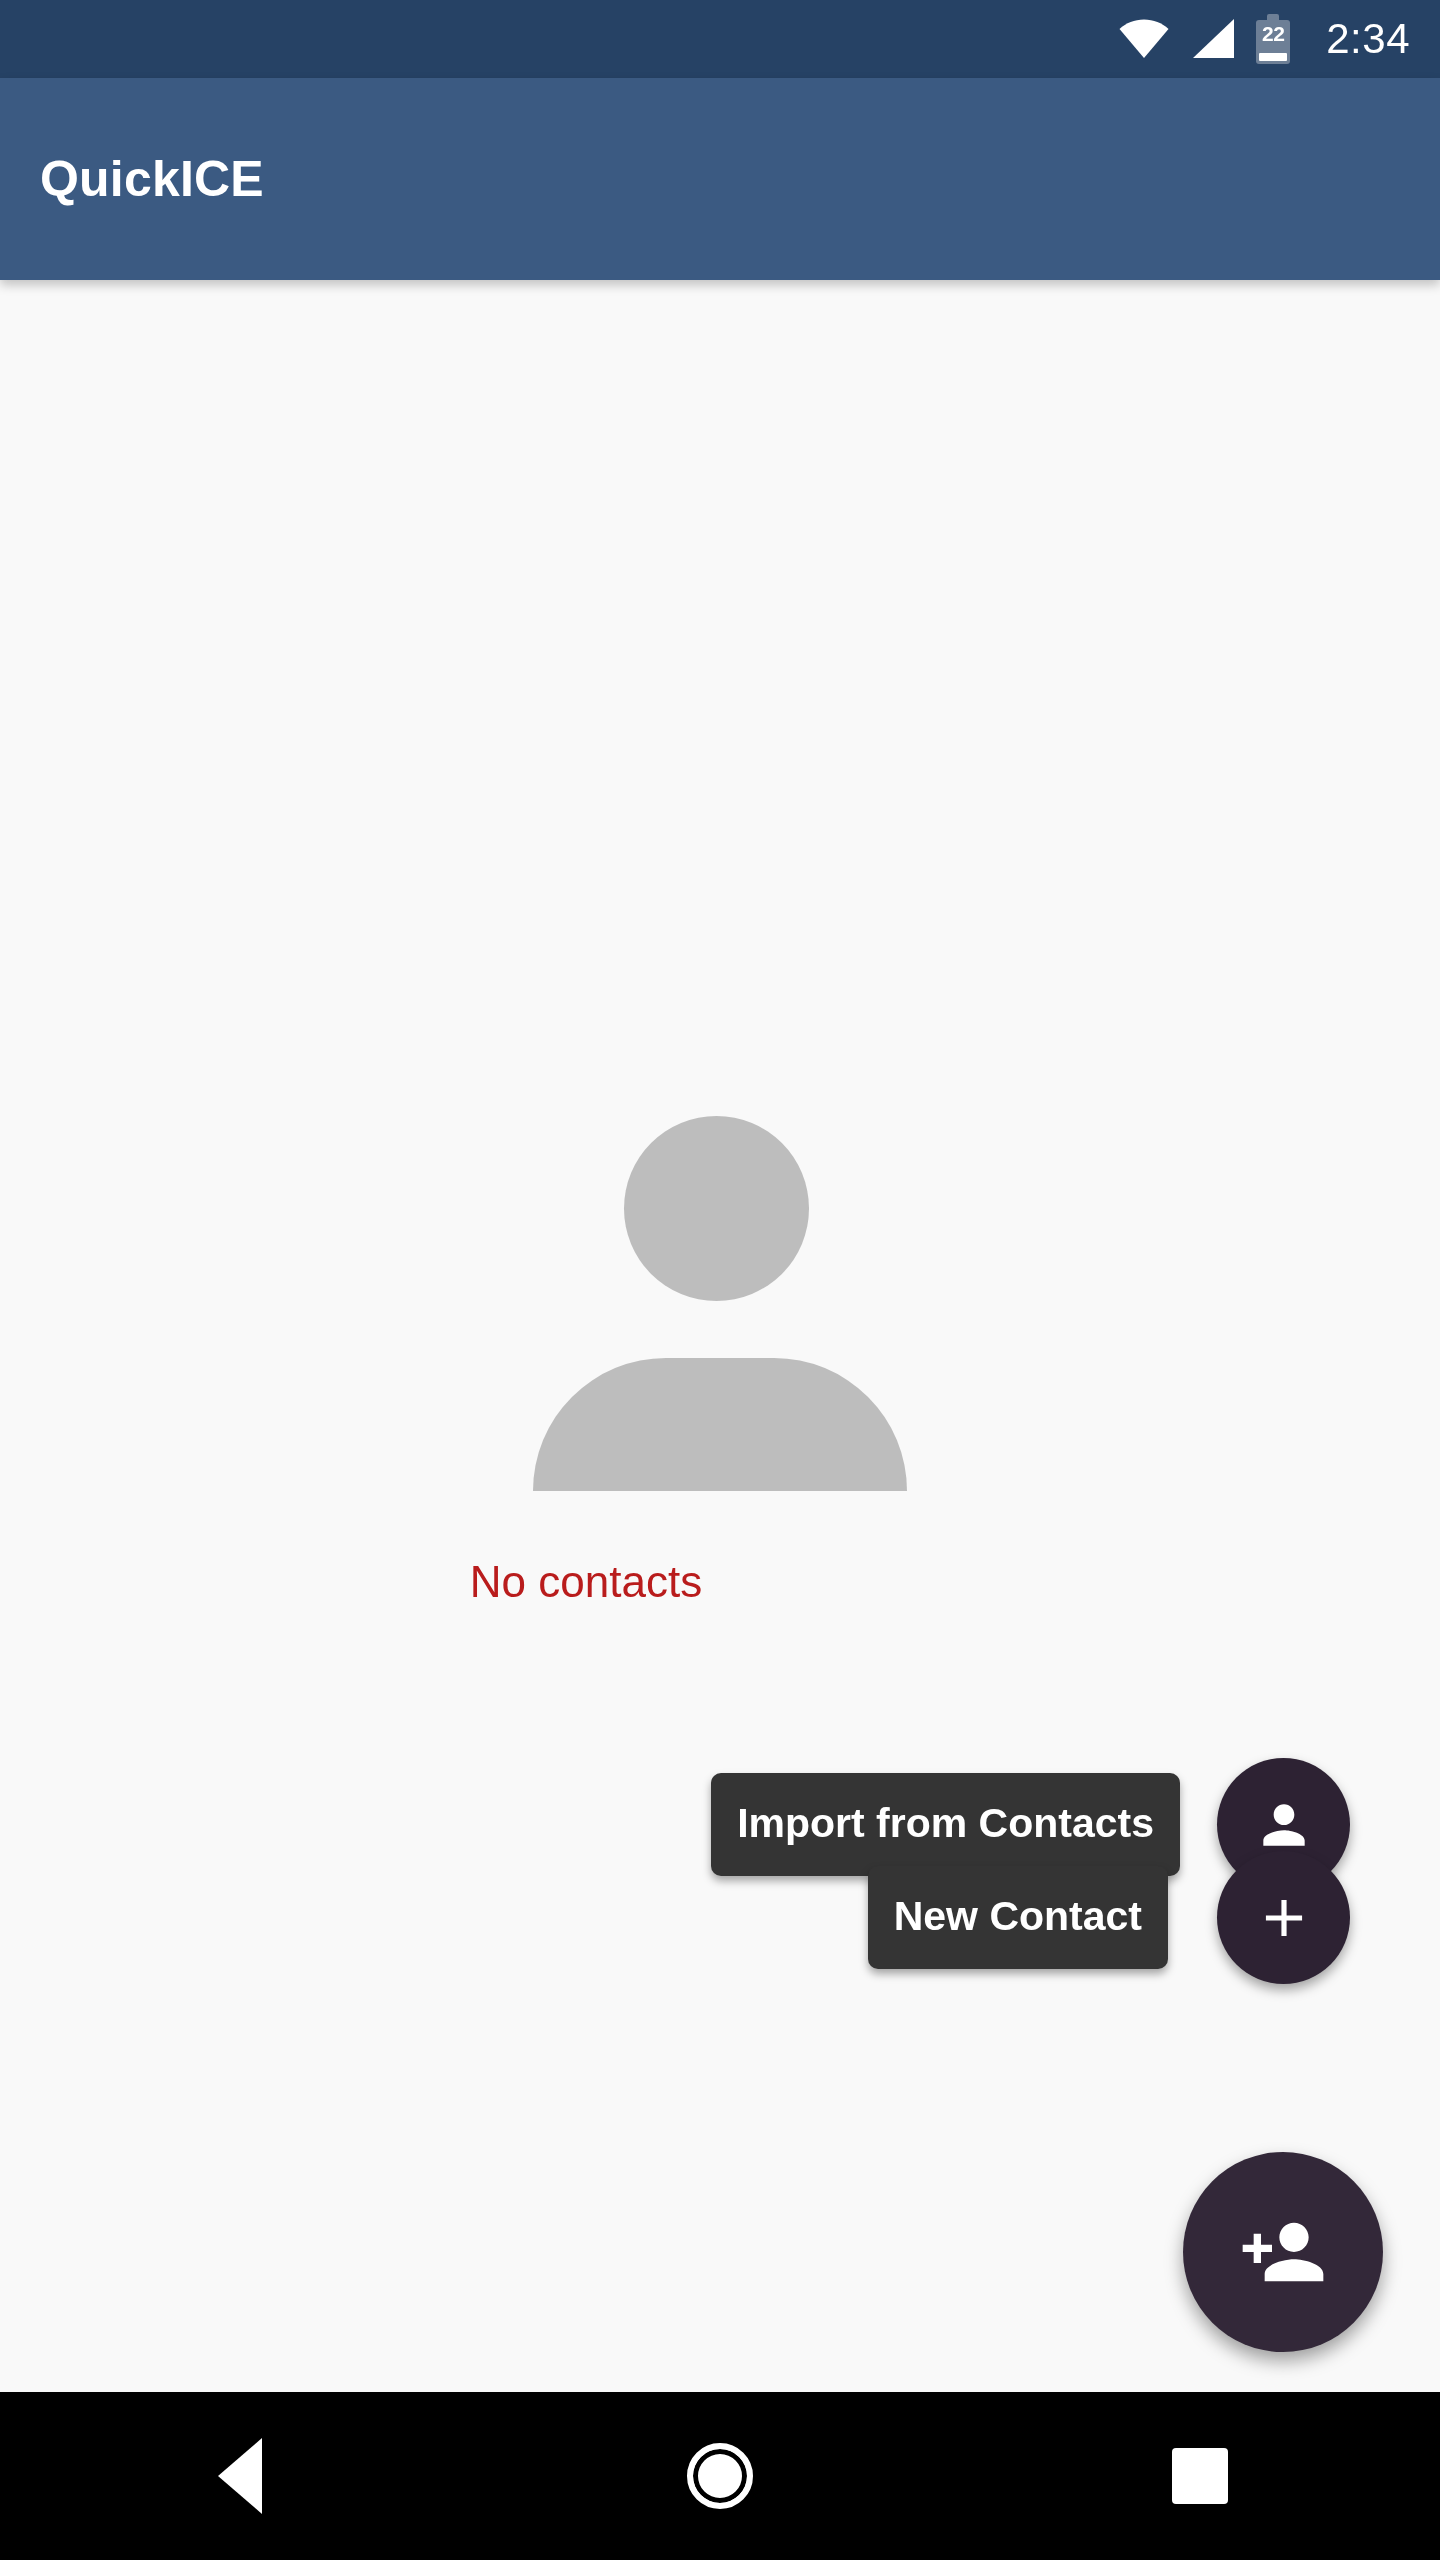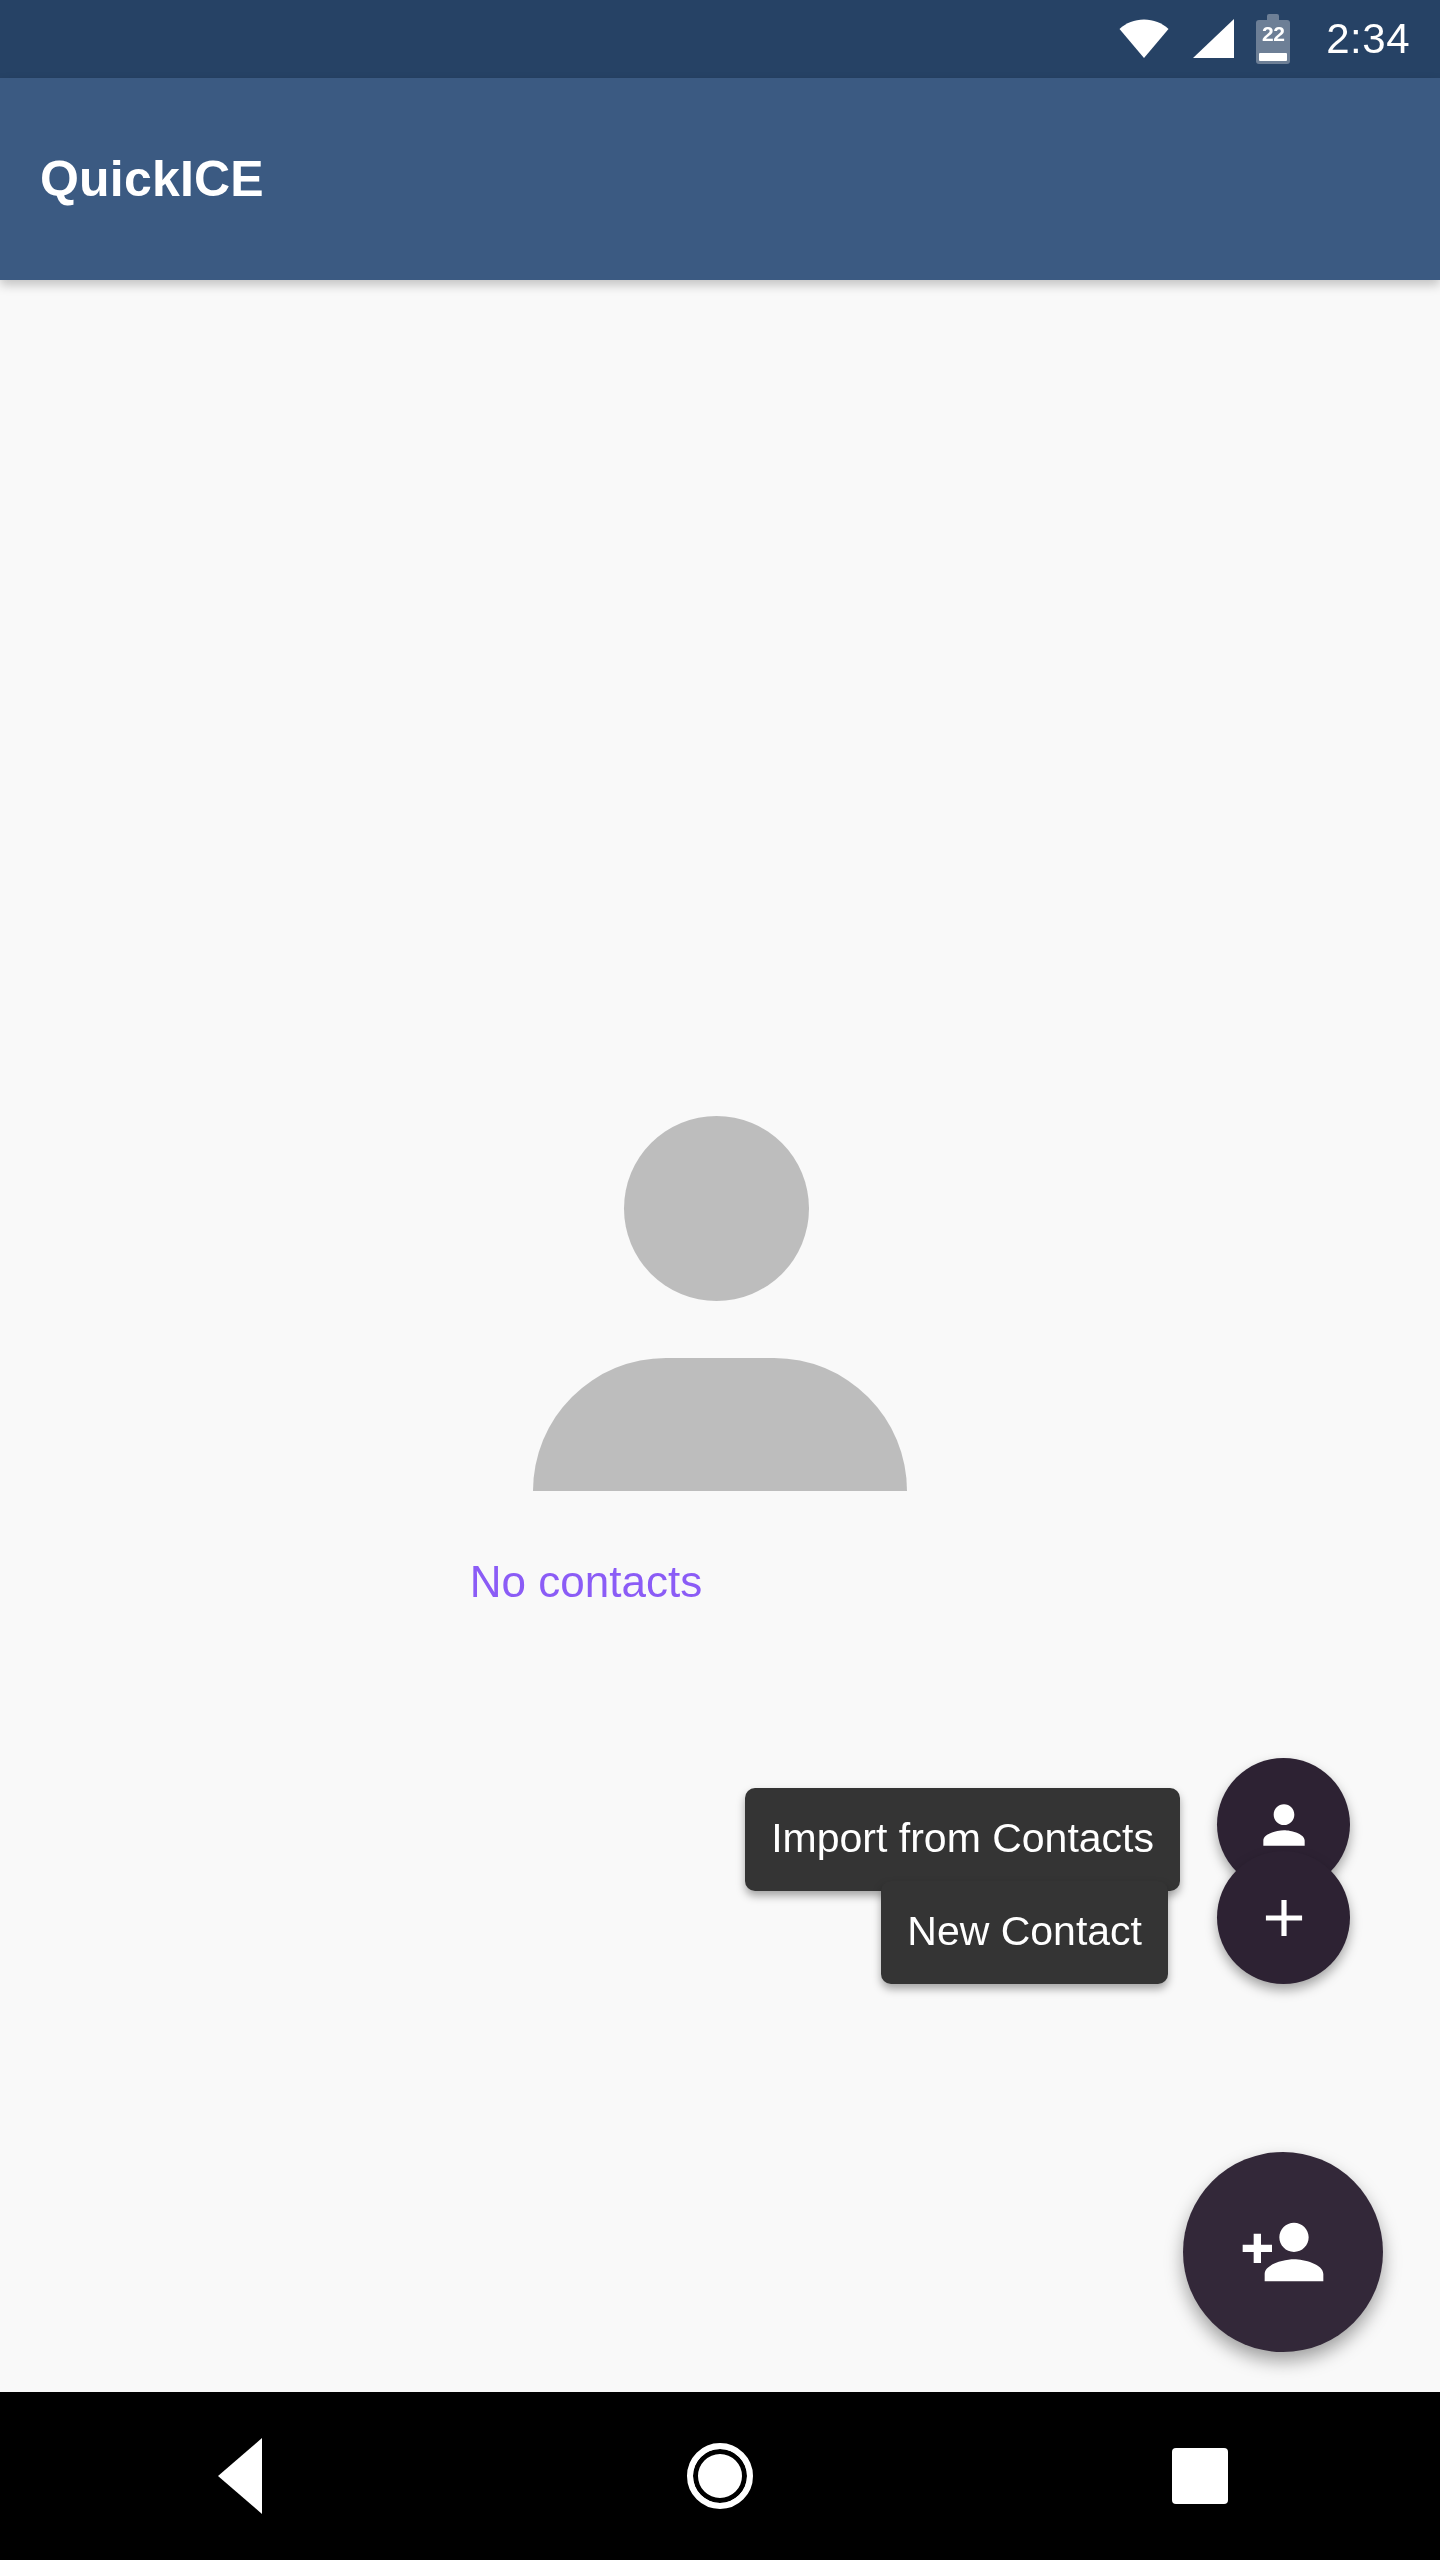--- a/index.html
+++ b/index.html
@@ -118,37 +118,38 @@
   #empty-body-shape {
     position:absolute; left:0; top:0;
     width:374px; height:133px;
     background:#bdbdbd;
     border-radius:190px 190px 0 0;
   }
   #empty-label {
     position:absolute; left:0; top:1280px;
     width:1172px;
     text-align:center;
-    color:#8b5cf6;
+    color:#b91c1c;
     font-size:44px;
     font-weight:400;
     line-height:1;
   }
 
   
   #speed-dial {
     position:absolute; left:0; top:0;
     width:1440px; height:2112px;
     pointer-events:none;
   }
   .sd-row {
     position:absolute;
-    display:flex; align-items:flex-end; justify-content:flex-end;
+    display:flex; align-items:center; justify-content:flex-end;
     right:90px;
     pointer-events:auto;
+    font-weight:bold;
   }
   .sd-label {
     background:#343434;
     color:#ffffff;
     font-size:41px;
     line-height:1;
     padding:30px 26px 32px 26px;
     border-radius:10px;
     box-shadow:0 5px 9px rgba(0,0,0,0.34);
     white-space:nowrap;

